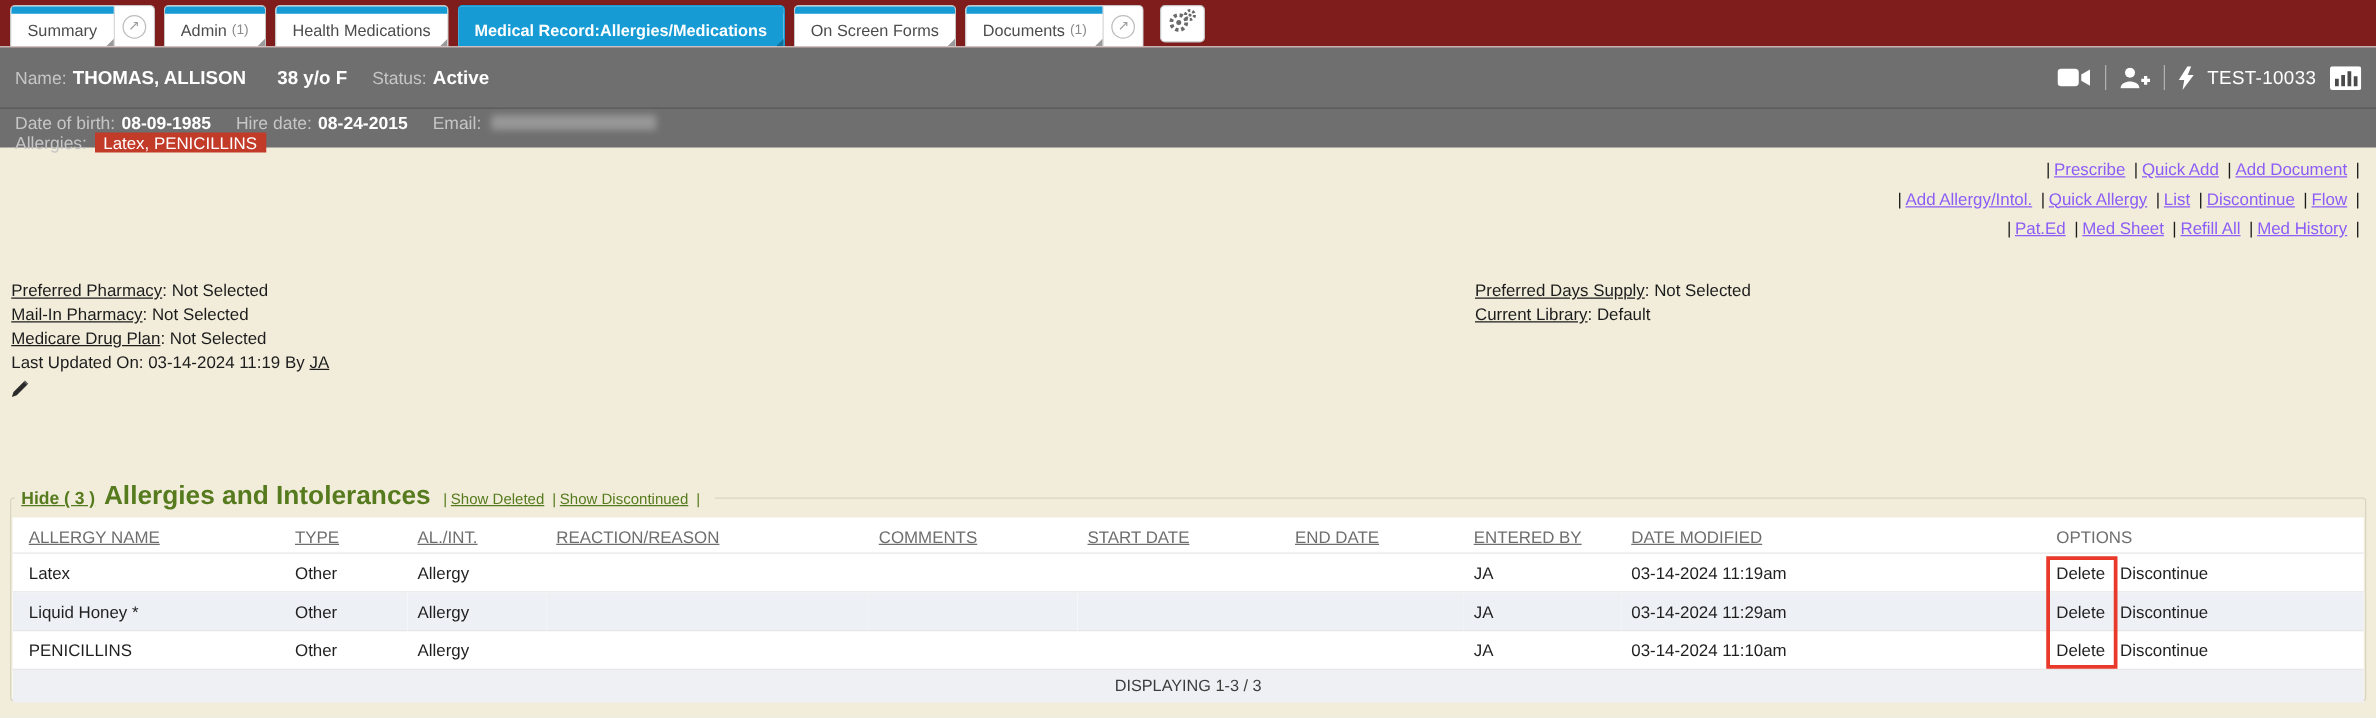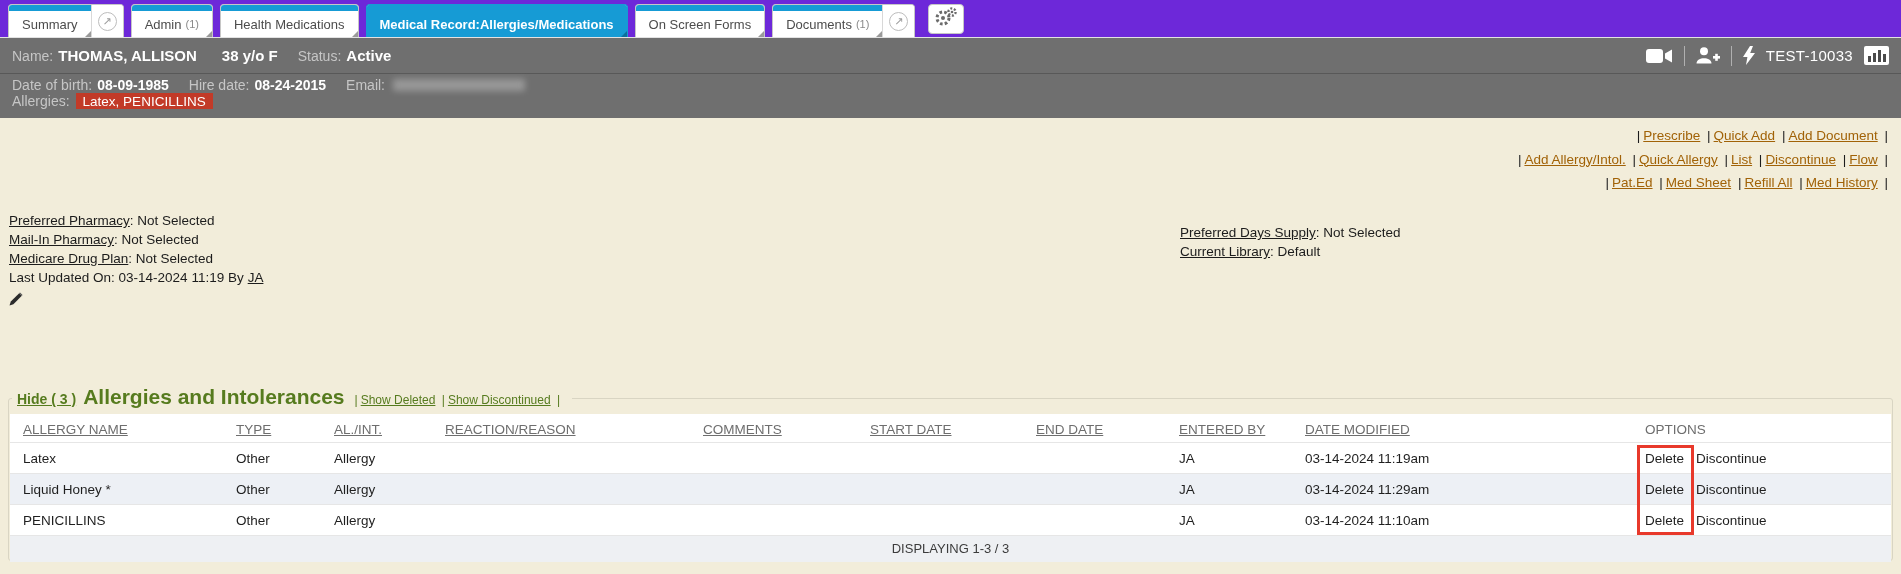--- a/index.html
+++ b/index.html
@@ -1,53 +1,53 @@
 <!DOCTYPE html>
 <html><head>
 <meta charset="utf-8">
 <style>
   * { margin:0; padding:0; box-sizing:border-box; }
   body { font-family:"Liberation Sans","DejaVu Sans",sans-serif; background:#e9e9e9; }
   .page { position:relative; width:1901px; height:574px; background:#f2edda; overflow:hidden; }
 
   
-  .tabbar { position:absolute; top:0; left:0; right:0; height:38px; background:#6d28d9; display:flex; align-items:flex-end; padding-left:8px; gap:7px; border-bottom:1px solid #e2e2e2; }
+  .tabbar { position:absolute; top:0; left:0; right:0; height:38px; background:#7f1d1d; display:flex; align-items:flex-end; padding-left:8px; gap:7px; border-bottom:1px solid #e2e2e2; }
   .tabgroup { position:relative; display:flex; align-items:stretch; height:33px; background:#fff; border:1px solid #c6c6c6; border-bottom:none; border-radius:4px 4px 0 0; overflow:hidden; cursor:pointer; }
   .tab-main { position:relative; display:flex; align-items:center; gap:4px; padding:0 13px; border-top:6px solid #169bd5; font-size:13px; color:#4c4c4c; white-space:nowrap; }
   .tab-main .fold { position:absolute; bottom:0; right:0; width:0; height:0; border-left:6px solid transparent; border-bottom:6px solid #9a9a9a; }
   .tab-count { font-size:11px; color:#8a8a8a; }
   .tab-popout { width:32px; display:flex; align-items:center; justify-content:center; border-left:1px solid #d8d8d8; background:#fff; }
   .popout-circle { width:19px; height:19px; border:1.5px solid #bdbdbd; border-radius:50%; color:#9d9d9d; font-size:11px; line-height:16px; text-align:center; }
   .tabgroup.active { border-color:#169bd5; }
   .tabgroup.active .tab-main { background:#169bd5; border-top-color:#169bd5; color:#fff; font-weight:bold; }
   .tabgroup.active .tab-main .fold { border-bottom-color:#0d6f9c; }
   .gear-btn { height:30px; width:36px; margin:0 0 3px 6px; background:#fff; border:1px solid #c6c6c6; border-radius:4px; display:flex; align-items:center; justify-content:center; cursor:pointer; }
 
   
   .patient { position:absolute; top:38px; left:0; right:0; height:80px; background:#6f6f6f; color:#fff; }
-  .ph-row1 { height:36px; border-bottom:1px solid #585858; display:flex; align-items:center; padding:0 12px; }
+  .ph-row1 { height:49px; border-bottom:1px solid #585858; display:flex; align-items:center; padding:0 12px; }
   .lbl { color:#c6c6c6; font-size:14px; }
   .val { color:#fff; font-weight:bold; font-size:15px; margin-left:5px; }
   .gap20 { display:inline-block; width:20px; }
   .ph-right { margin-left:auto; display:flex; align-items:center; gap:11px; }
   .vsep { width:1px; height:20px; background:rgba(255,255,255,0.45); }
   .pid { font-size:15px; letter-spacing:.3px; }
   .ph-row2 { display:flex; align-items:center; padding:2px 12px 0 12px; height:19px;text-align:right; }
   .ph-row3 { display:flex; align-items:center; padding:0 12px; height:18px; margin-top:-1px; }
   .allergy-badge { display:inline-block; background:#c23a28; color:#fff; font-size:13.5px; padding:1px 7px 0 7px; margin-left:6px; }
   .email-blur { display:inline-block; width:132px; height:12px; margin-left:8px; background:#9c9c9c; border-radius:2px; filter:blur(3px); opacity:.9; }
   .icon-btn { display:flex; align-items:center; cursor:pointer; }
 
   
   .actions { position:absolute; top:124px; right:10px; text-align:right; font-size:13.5px; line-height:23.5px; color:#1c1c1c; }
-  .actions a { color:#a16207; text-decoration:underline; cursor:pointer; }
+  .actions a { color:#8b5cf6; text-decoration:underline; cursor:pointer; }
   .pipe { margin:0 3px; }
 
   
-  .info-left { position:absolute; left:9px; top:211px; font-size:13.5px; line-height:19px; color:#1c1c1c; }
+  .info-left { position:absolute; left:9px; top:223px; font-size:13.5px; line-height:19px; color:#1c1c1c; }
   .info-right { position:absolute; left:1180px; top:223px; font-size:13.5px; line-height:19px; color:#1c1c1c; }
   .ulab { text-decoration:underline; cursor:pointer; color:#1c1c1c; }
   .verify { font-weight:bold; text-decoration:underline; cursor:pointer; color:#111; }
   .by-link { text-decoration:underline; margin-left:4px; cursor:pointer; }
   .pencil-row { margin-top:5px; }
 
   
   .section { position:absolute; left:8px; top:398px; width:1885px; height:163px; border:1px solid #d9d5c3; border-radius:3px; }
   .legend { position:absolute; top:-14px; left:3px; background:#f2edda; padding:0 9px 0 5px; display:flex; align-items:baseline; gap:7px; white-space:nowrap; }
   .hide-link { color:#567b1e; font-weight:bold; font-size:14px; text-decoration:underline; cursor:pointer; }

